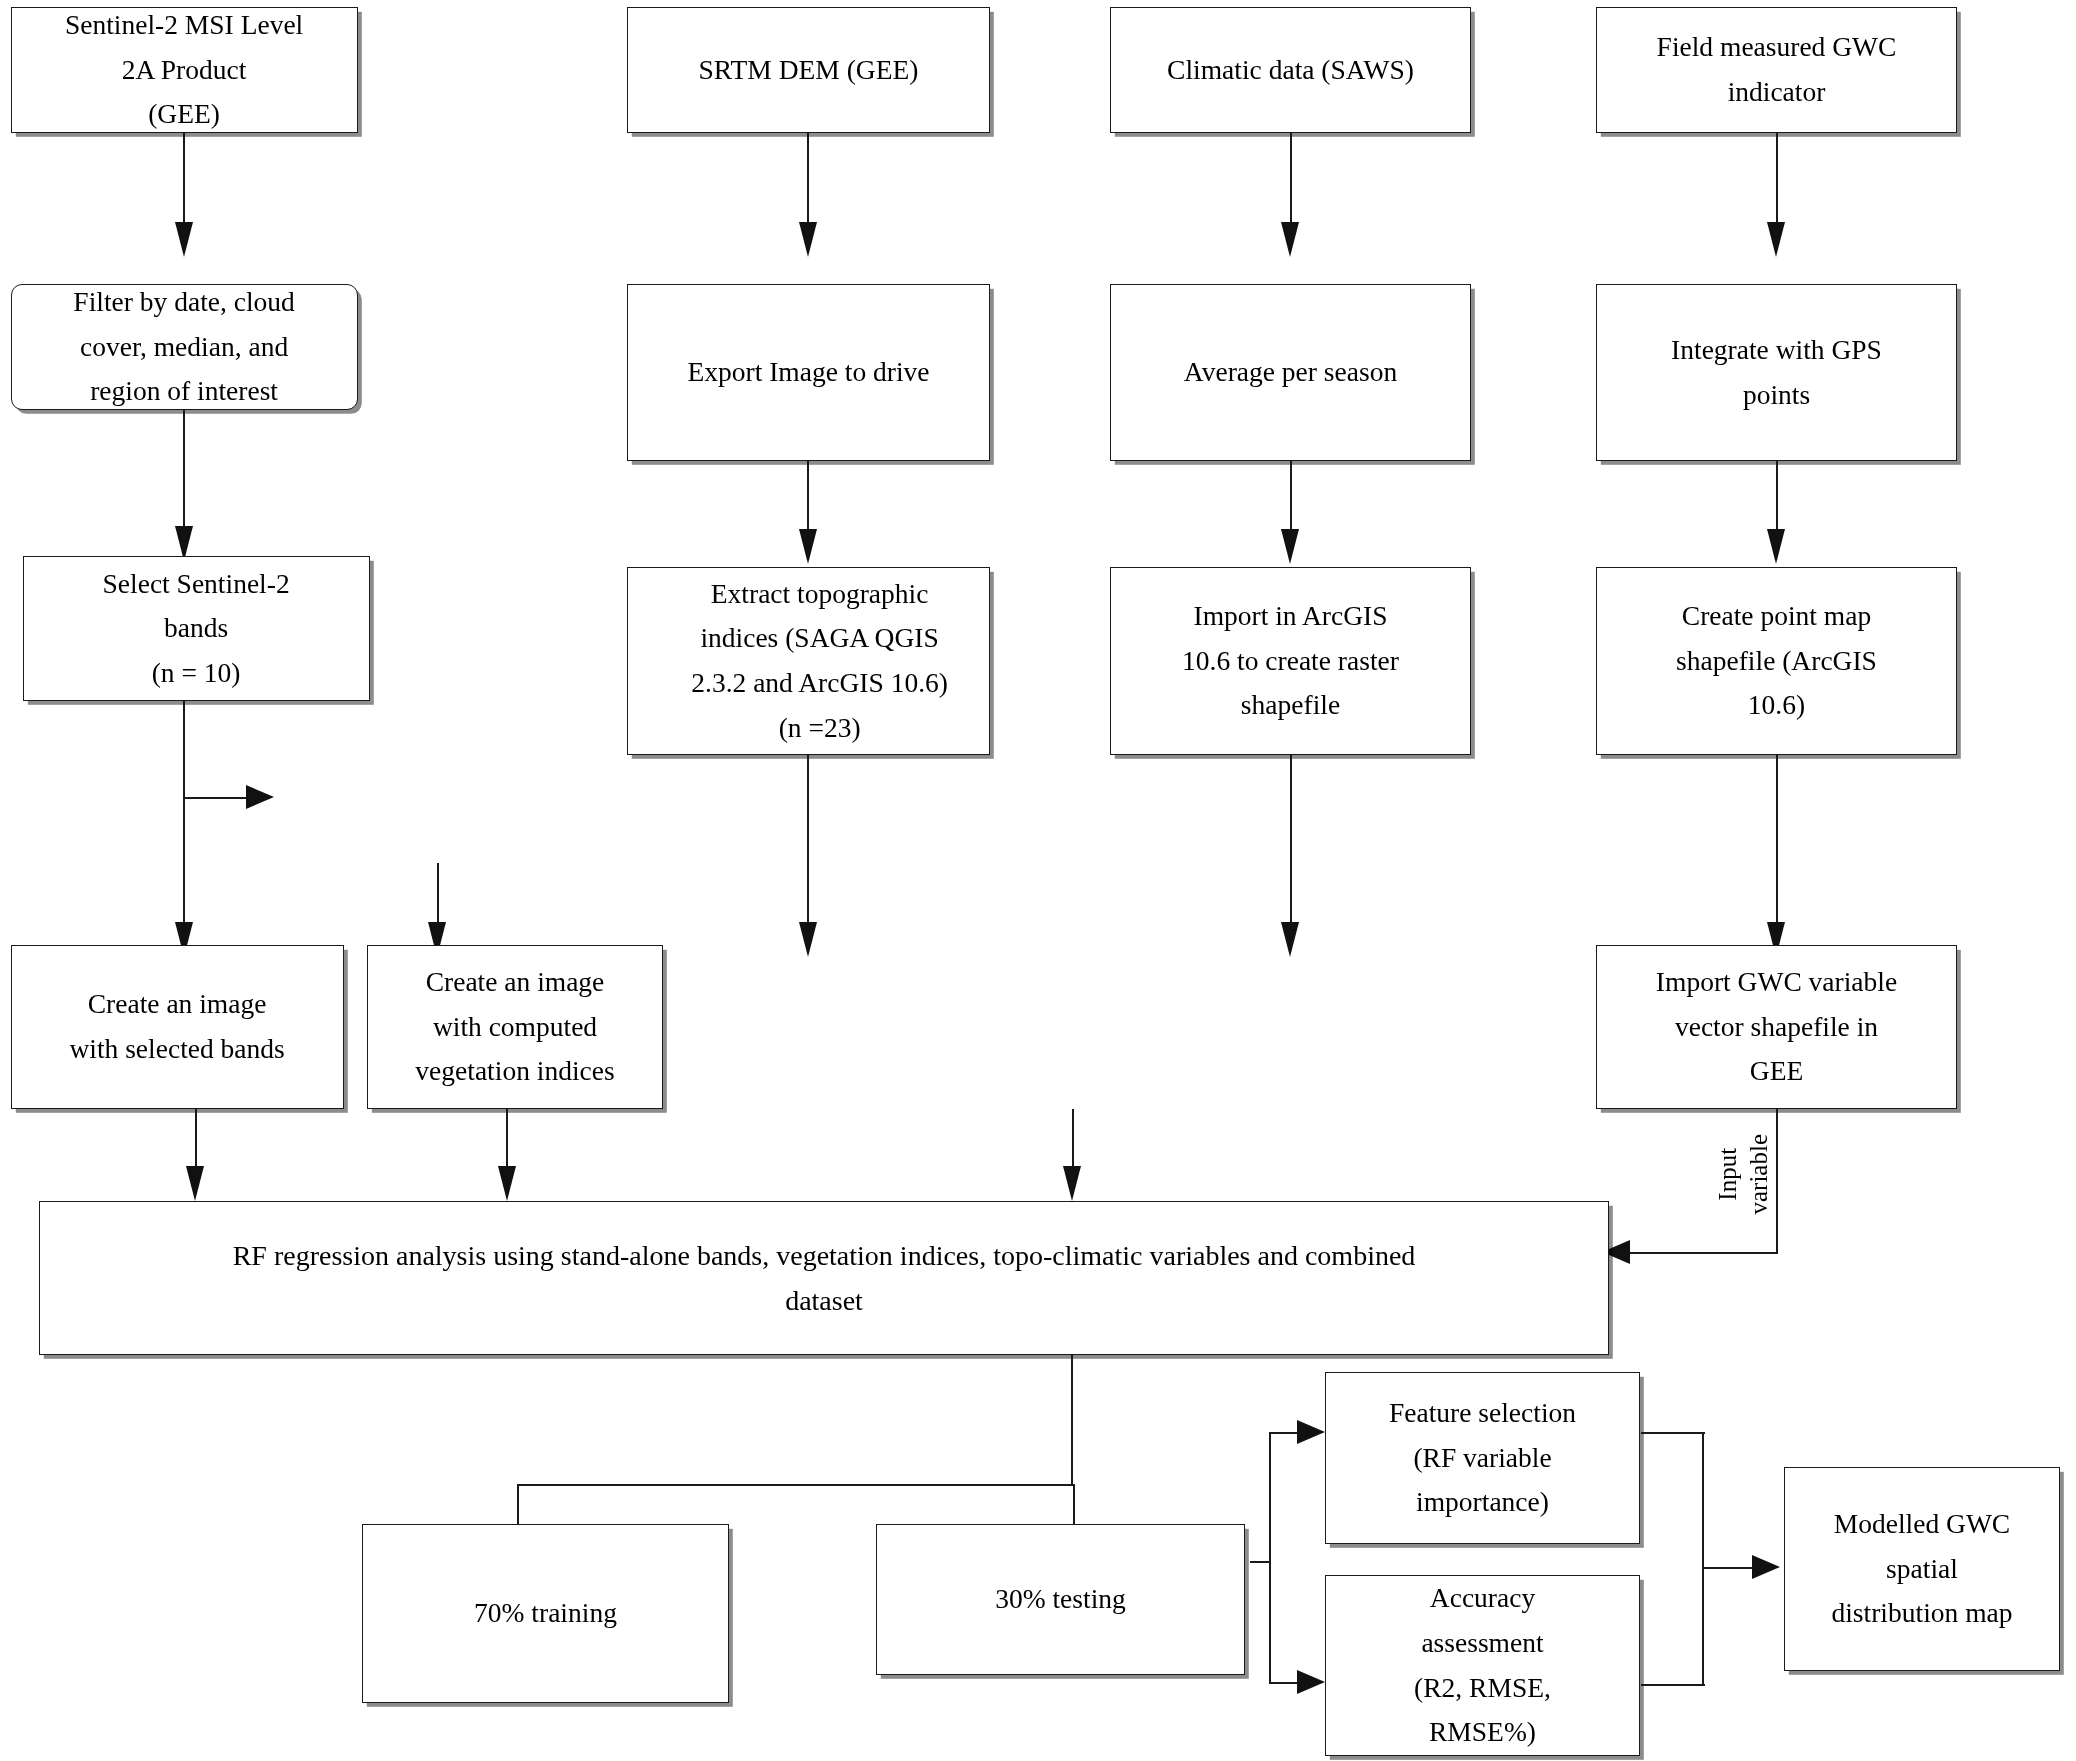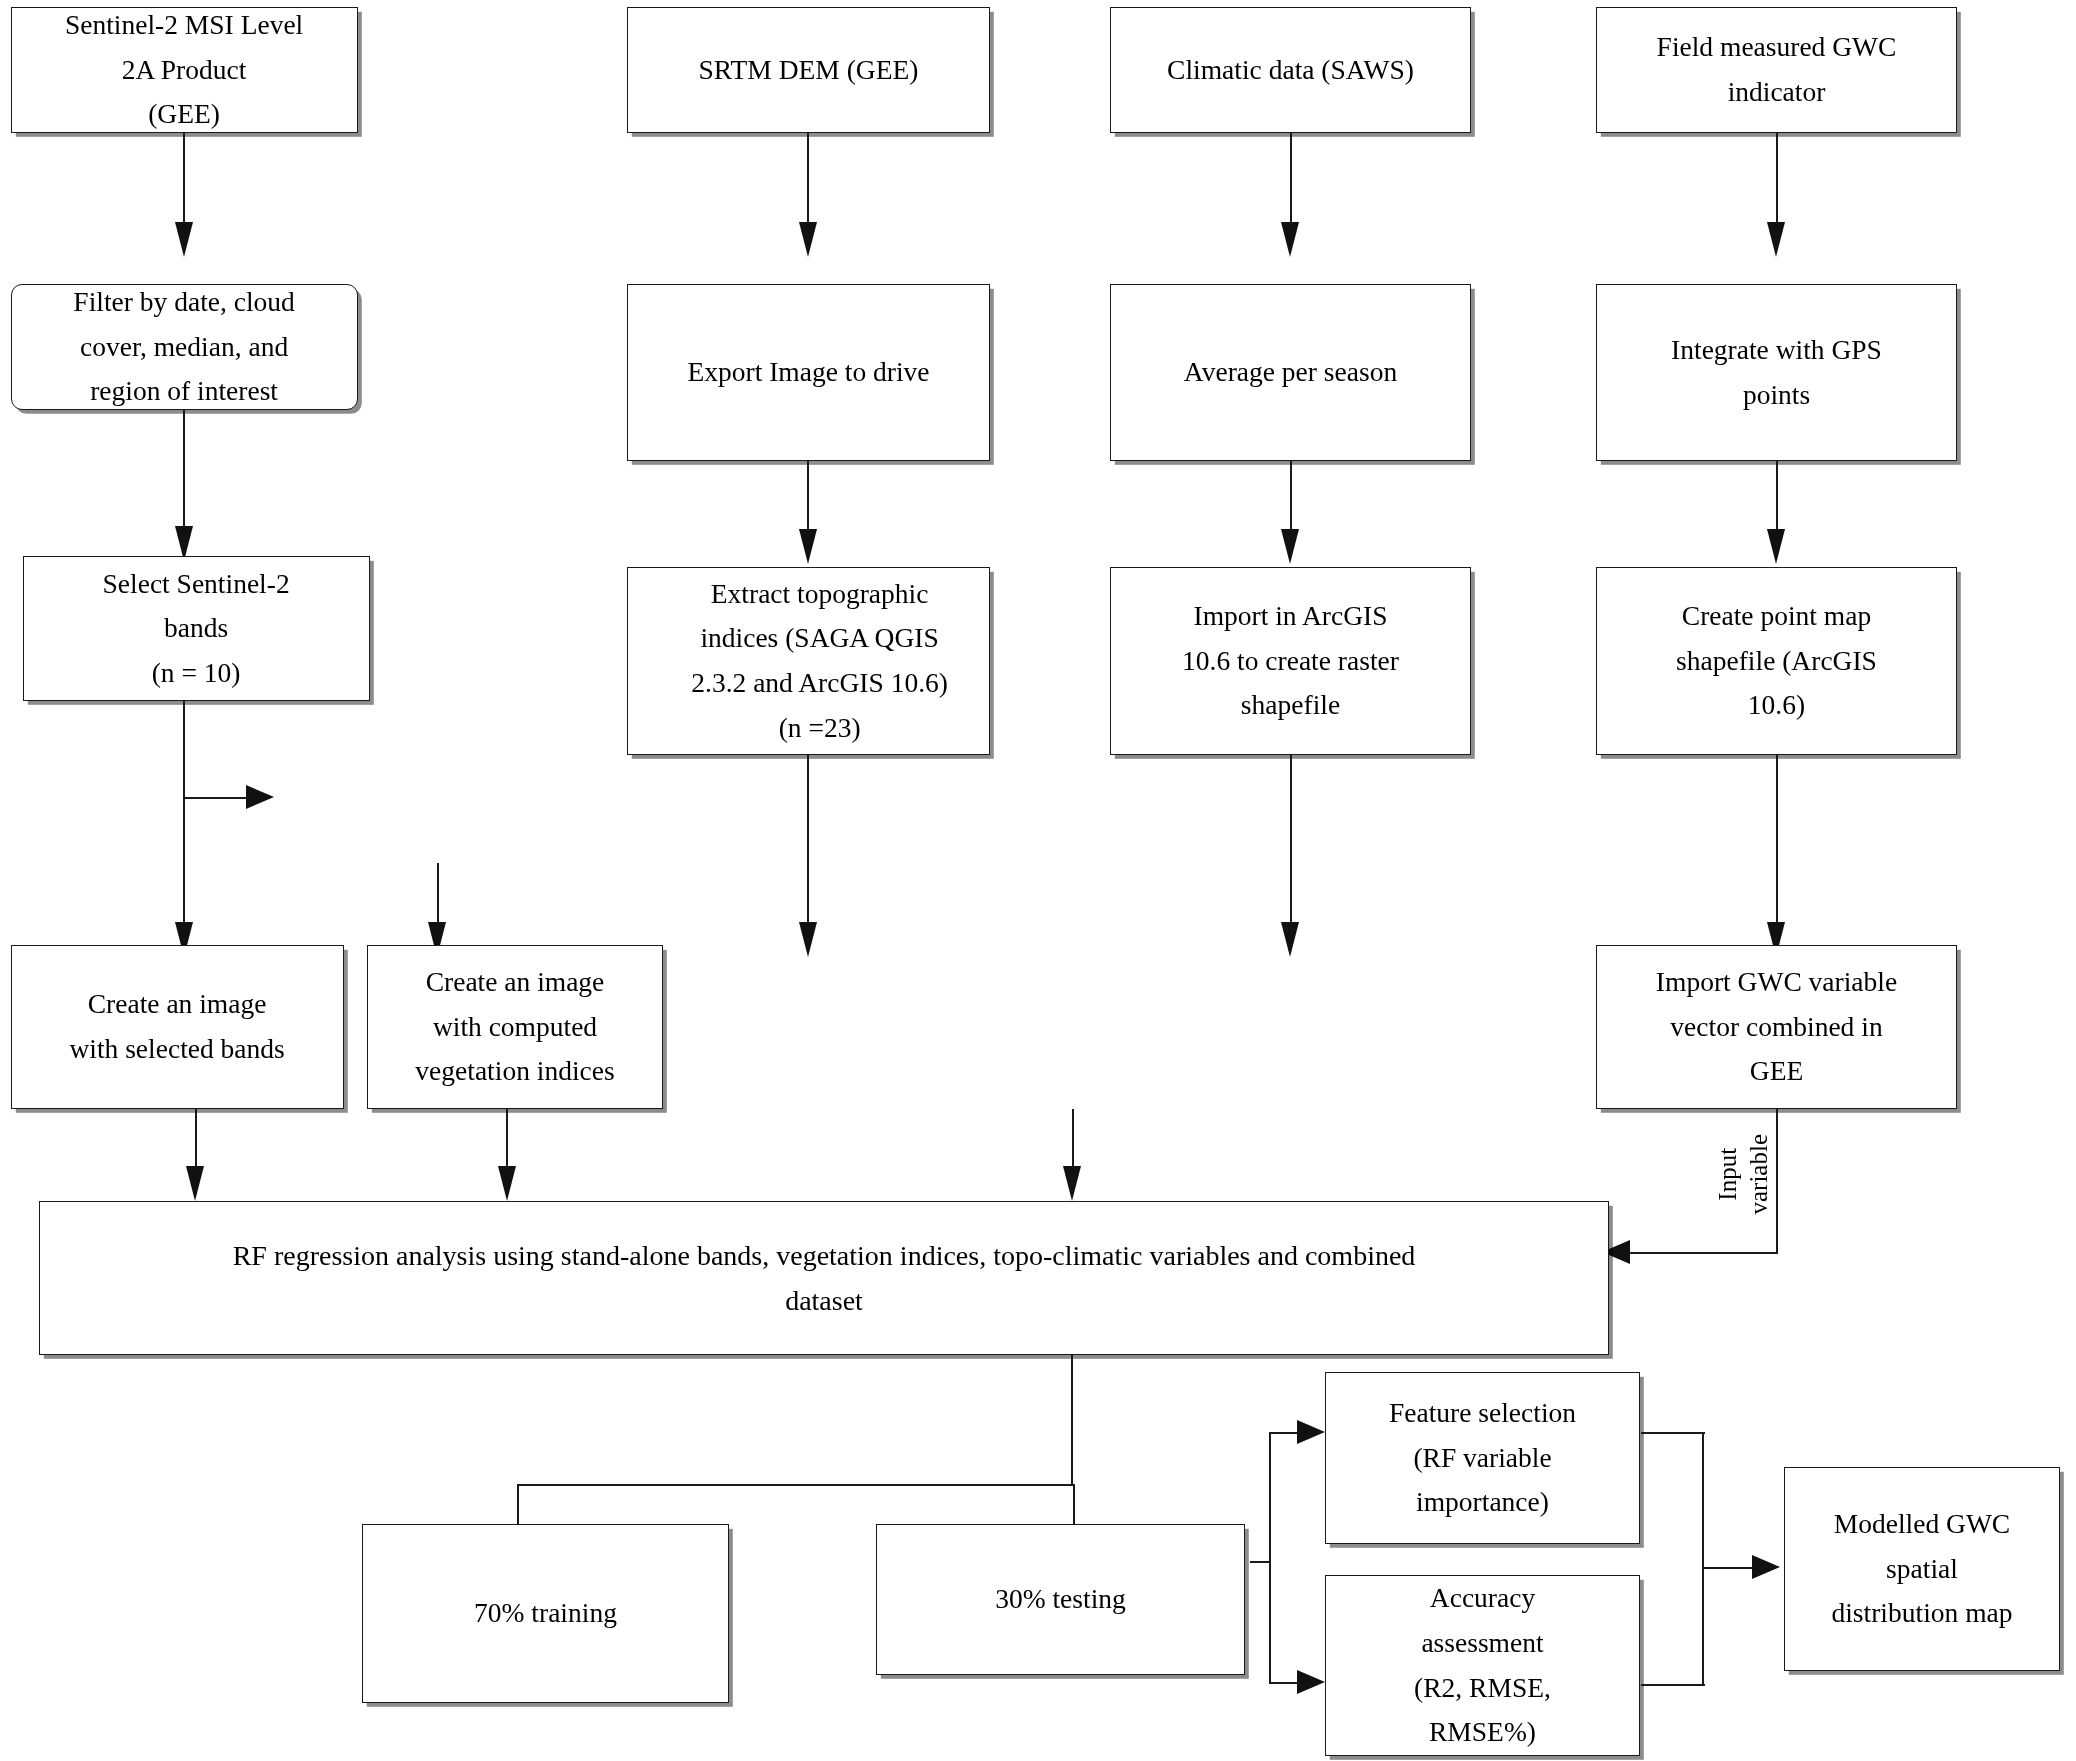--- a/index.html
+++ b/index.html
@@ -197,21 +197,21 @@
 
   <div class="node" style="left:367px; top:945px; width:296px; height:164px;">
     <span class="txt">Create an image
 with computed
 vegetation indices</span>
   </div>
 
 
   <div class="node" style="left:1596px; top:945px; width:361px; height:164px;">
     <span class="txt">Import GWC variable
-vector combined in
+vector shapefile in
 GEE</span>
   </div>
 
   <div class="vline" style="left:195px;  top:1109px; height:72px;"></div>
   <div class="arrow-down" style="left:186px; top:1166px;"></div>
 
   <div class="vline" style="left:506px; top:1109px; height:72px;"></div>
   <div class="arrow-down" style="left:498px; top:1166px;"></div>
 
   <div class="vline" style="left:1072px; top:1109px; height:72px;"></div>

